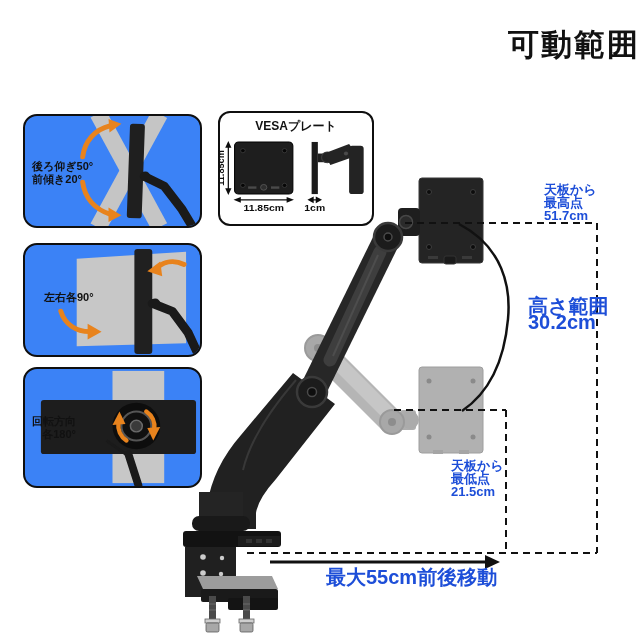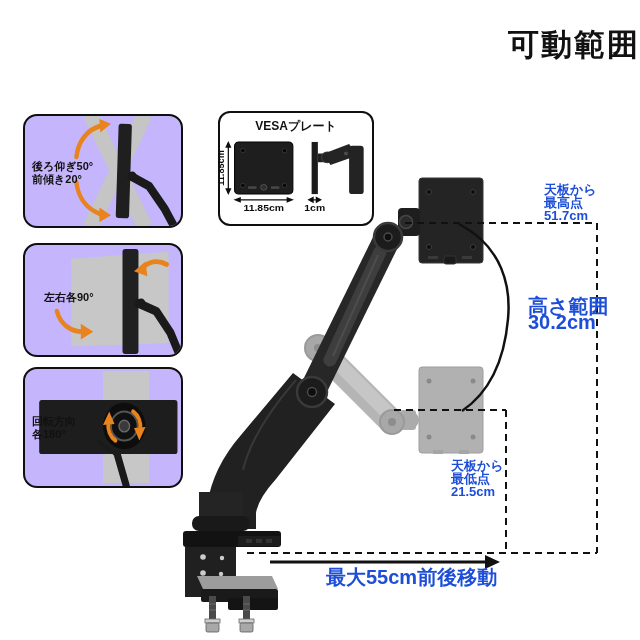--- a/index.html
+++ b/index.html
@@ -2,25 +2,25 @@
 <html><head>
 <meta charset="utf-8">
 <style>
   html,body{margin:0;padding:0;background:#fff;}
   .canvas{position:relative;width:640px;height:640px;background:#ffffff;overflow:hidden;
           font-family:"Liberation Sans","DejaVu Sans",sans-serif;color:#111;}
   .page-title{position:absolute;top:8px;left:0;width:100%;text-align:right;
               font-size:31px;font-weight:800;letter-spacing:2px;margin-top:16px;}
   .page-sub{position:absolute;top:47px;left:0;width:100%;text-align:center;
             font-size:17px;font-weight:500;line-height:20px;}
-  .fbox{position:absolute;left:23px;width:160px;border:2.5px solid #0f0f0f;border-radius:14px;
-        background:#c4b5fd;overflow:hidden;box-sizing:border-box;}
+  .fbox{position:absolute;left:23px;width:179px;border:2.5px solid #0f0f0f;border-radius:14px;
+        background:#3b82f6;overflow:hidden;box-sizing:border-box;}
   #fbox-tilt{top:114px;height:114px;}
   #fbox-swivel{top:243px;height:114px;}
-  #fbox-rotate{top:367px;height:121px;}
+  #fbox-rotate{top:367px;height:121px;text-align:right;}
   .fbox svg{position:absolute;left:0;top:0;width:100%;height:100%;}
   .flabel{position:absolute;left:7px;font-size:11px;font-weight:600;line-height:13px;z-index:3;}
   #fbox-tilt .flabel{top:44px;}
   #fbox-swivel .flabel{top:46px;margin-left:12px;}
   #fbox-rotate .flabel{top:46px;}
   .vbox{position:absolute;left:218px;top:111px;width:156px;height:115px;border:2.5px solid #0f0f0f;
         border-radius:12px;background:#fff;box-sizing:border-box;overflow:hidden;}
   .vbox-title{position:absolute;top:5px;left:0;width:100%;text-align:center;
               font-size:12px;font-weight:600;z-index:3;}
   .vbox svg{position:absolute;left:0;top:0;width:100%;height:100%;}

